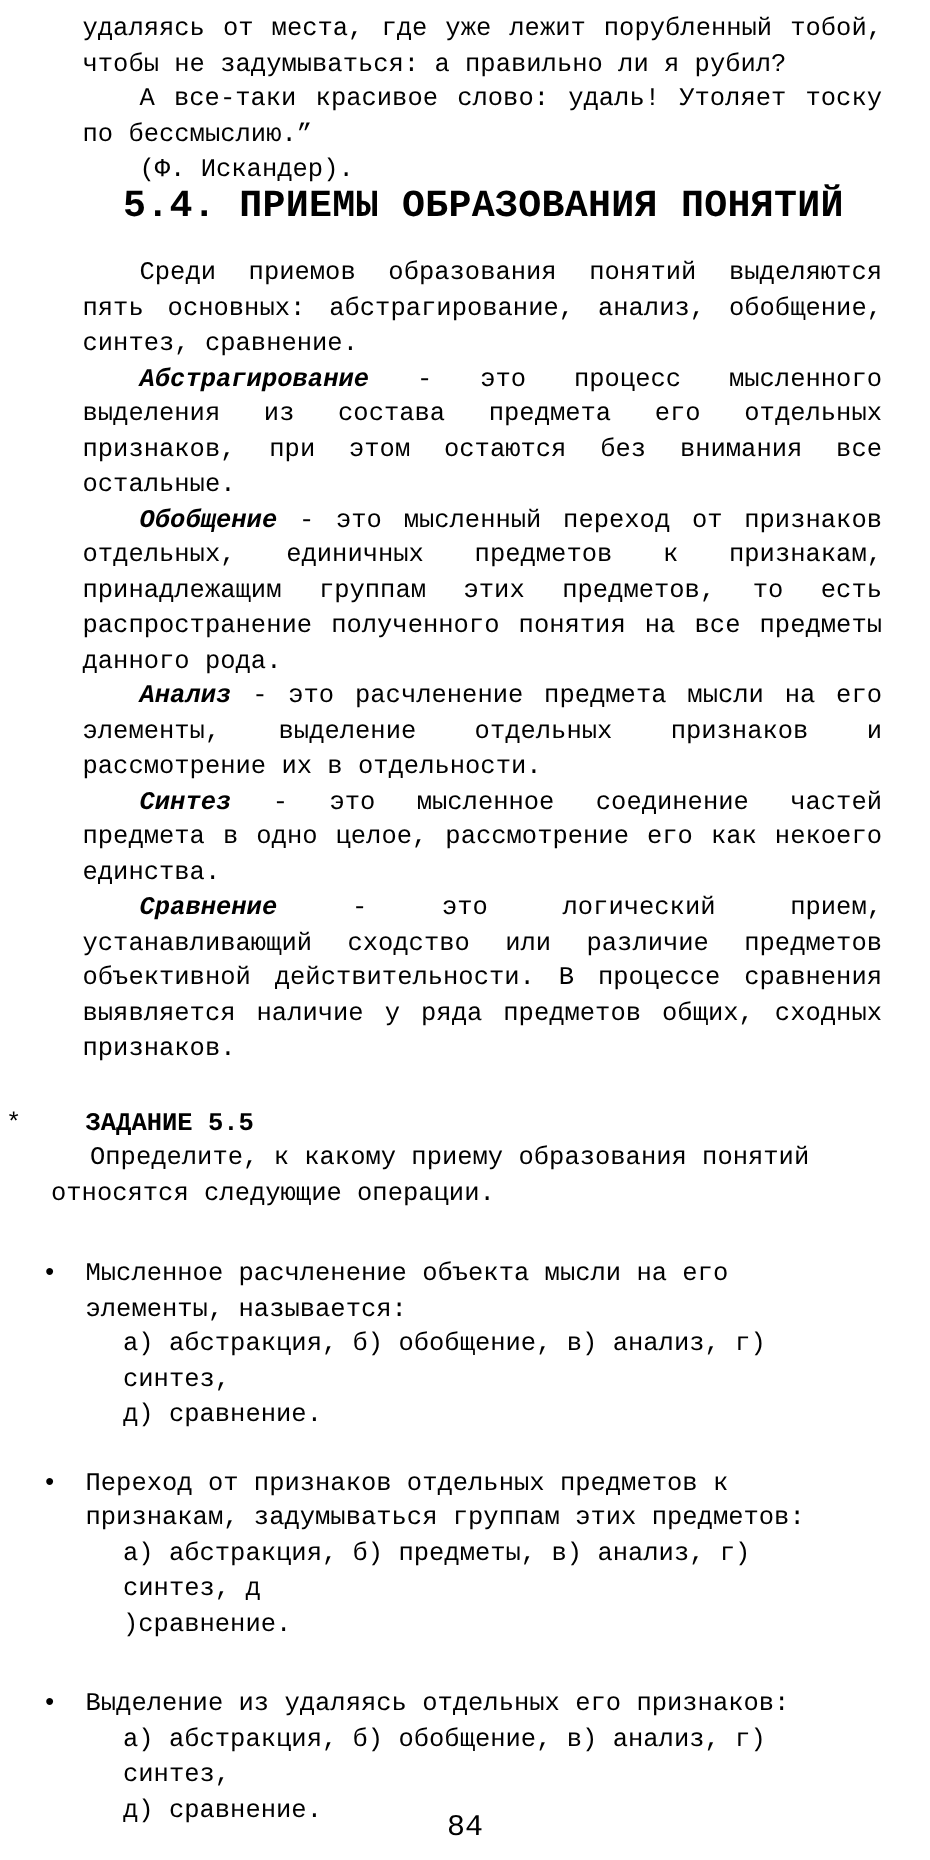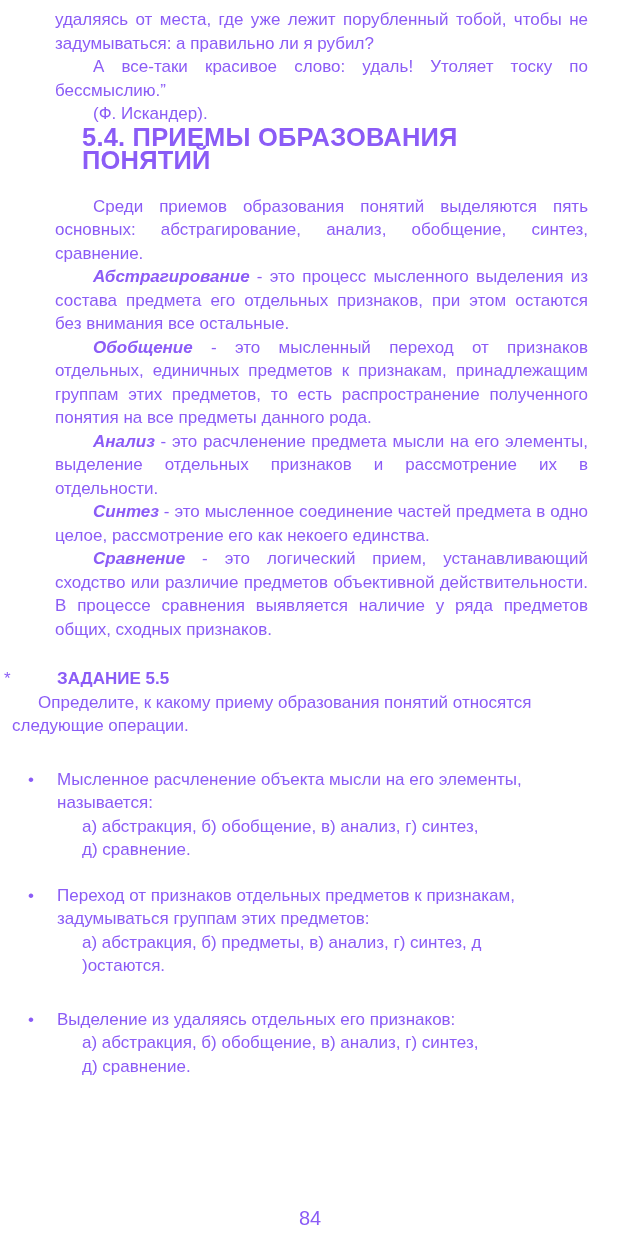--- a/index.html
+++ b/index.html
@@ -2,22 +2,22 @@
 <html><head>
 <meta charset="utf-8">
 <style>
   * { margin: 0; padding: 0; box-sizing: border-box; }
   html, body { background: #ffffff; }
   .page {
     width: 620px;
     height: 1240px;
     margin: 0 auto;
     background: #ffffff;
-    color: #8b5cf6;
-    font-family: Liberation Sans, sans-serif;
+    color: #000000;
+    font-family: Liberation Mono, monospace;
     font-size: 17px;
     line-height: 23.5px;
     padding: 8px 32px 0 55px;
     position: relative;
     overflow: hidden;
   }
   .para { text-align: justify; }
   .indent { text-indent: 38px; }
   .heading {
     font-weight: bold;
@@ -34,20 +34,21 @@
   }
   .task-marker {
     position: absolute;
     left: -8px;
     top: 0;
     font-weight: normal;
   }
   .task-instruction {
     text-indent: 26px;
     max-width: 540px;
+    margin-left: 22px;
   }
   .quiz { margin-top: 30px; }
   .quiz-item {
     position: relative;
     padding-left: 45px;
     margin-bottom: 22px;
     max-width: 565px;
   }
   .quiz-item.spaced { margin-top: 30px; }
   .quiz-item .bullet {
@@ -103,21 +104,21 @@
           <div>а) абстракция, б) обобщение, в) анализ, г) синтез,</div>
           <div>д) сравнение.</div>
         </div>
       </div>
 
       <div class="quiz-item">
         <span class="bullet">•</span>
         <div class="question">Переход от признаков отдельных предметов к признакам, задумываться группам этих предметов:</div>
         <div class="options">
           <div>а) абстракция, б) предметы, в) анализ, г) синтез, д</div>
-          <div>)остаются.</div>
+          <div>)сравнение.</div>
         </div>
       </div>
 
       <div class="quiz-item spaced">
         <span class="bullet">•</span>
         <div class="question">Выделение из удаляясь отдельных его признаков:</div>
         <div class="options">
           <div>а) абстракция, б) обобщение, в) анализ, г) синтез,</div>
           <div>д) сравнение.</div>
         </div>

